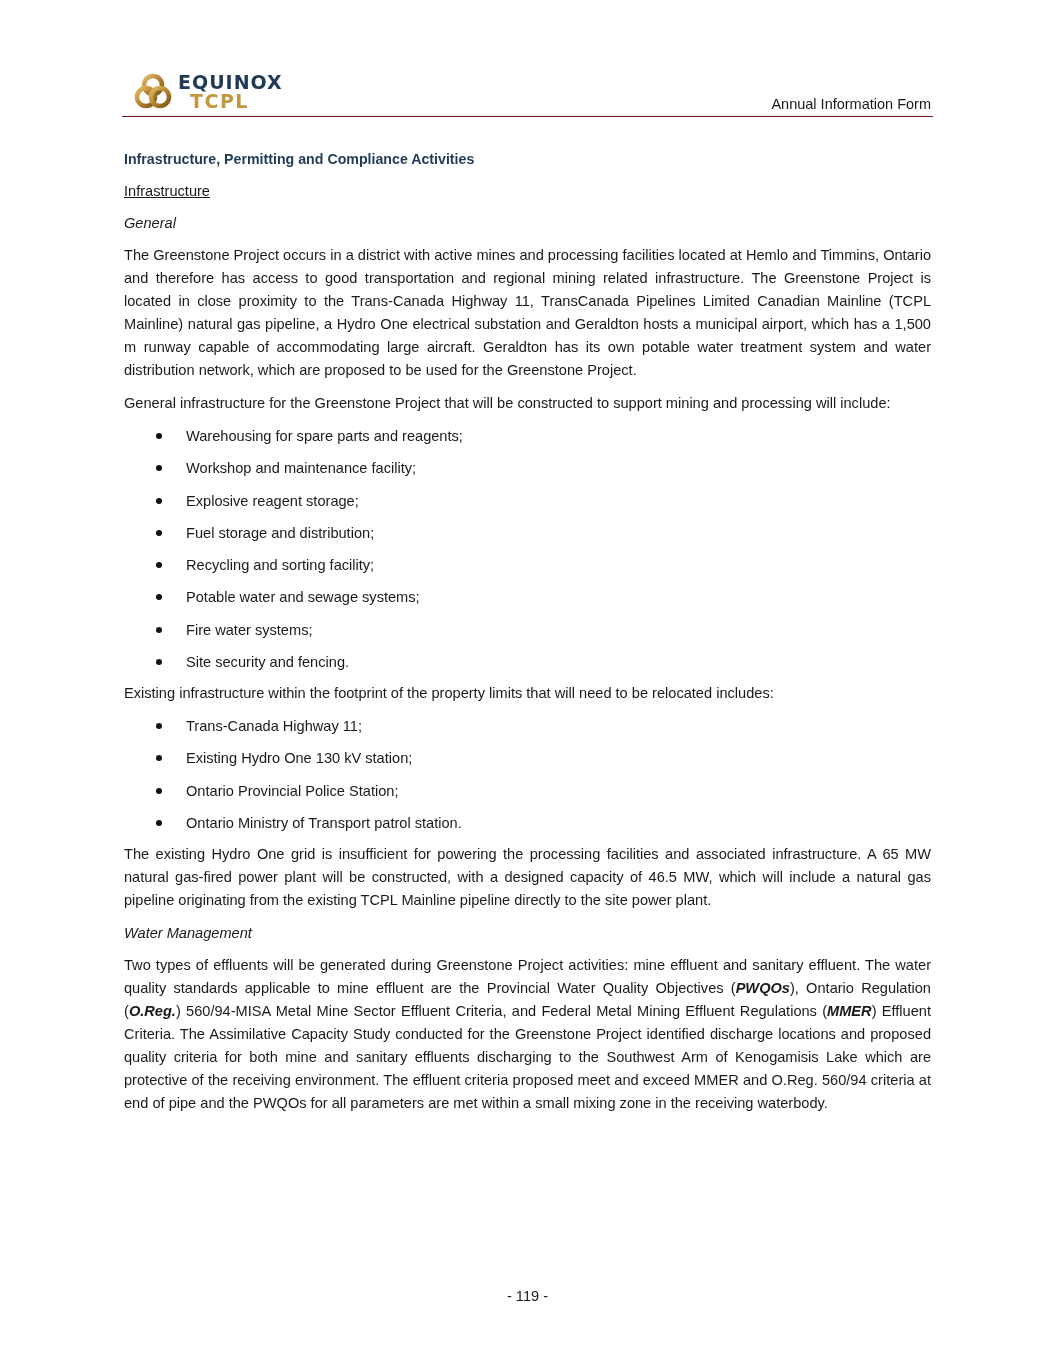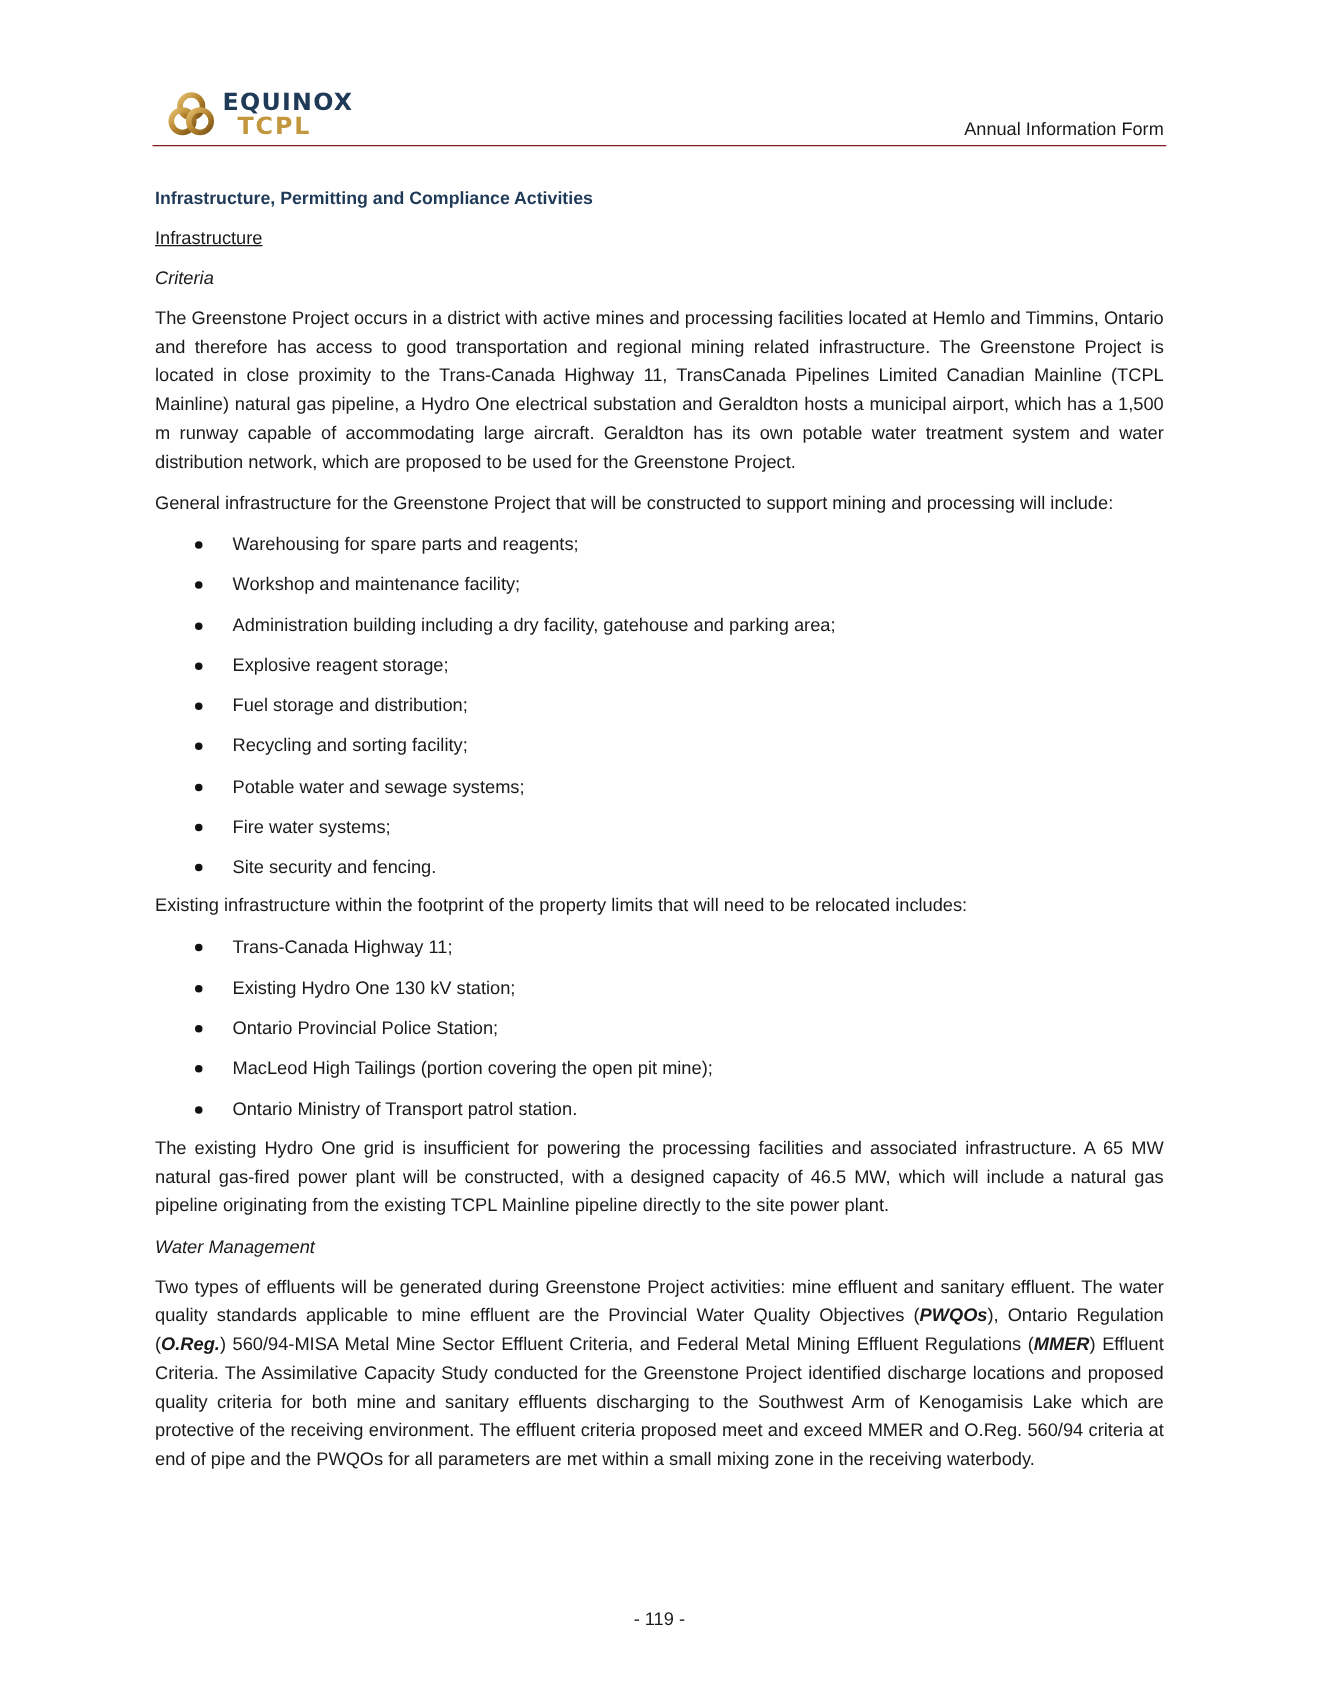--- a/index.html
+++ b/index.html
@@ -74,44 +74,42 @@
       <div class="logo-equinox">EQUINOX</div>
       <div class="logo-gold">TCPL</div>
     </div>
   </div>
   <div class="header-title">Annual Information Form</div>
 </div>
 
 <div class="content">
   <div class="section-heading">Infrastructure, Permitting and Compliance Activities</div>
   <div class="sub-heading-u">Infrastructure</div>
-  <div class="sub-heading-i">Criteria</div>
+  <div class="sub-heading-i">General</div>
 
   <p>The Greenstone Project occurs in a district with active mines and processing facilities located at Hemlo and Timmins, Ontario and therefore has access to good transportation and regional mining related infrastructure. The Greenstone Project is located in close proximity to the Trans-Canada Highway 11, TransCanada Pipelines Limited Canadian Mainline (TCPL Mainline) natural gas pipeline, a Hydro One electrical substation and Geraldton hosts a municipal airport, which has a 1,500 m runway capable of accommodating large aircraft. Geraldton has its own potable water treatment system and water distribution network, which are proposed to be used for the Greenstone Project.</p>
   <p>General infrastructure for the Greenstone Project that will be constructed to support mining and processing will include:</p>
 
   <ul class="bullets">
     <li><span class="bullet"></span><span>Warehousing for spare parts and reagents;</span></li>
     <li><span class="bullet"></span><span>Workshop and maintenance facility;</span></li>
-    <li><span class="bullet"></span><span>Administration building including a dry facility, gatehouse and parking area;</span></li>
     <li><span class="bullet"></span><span>Explosive reagent storage;</span></li>
     <li><span class="bullet"></span><span>Fuel storage and distribution;</span></li>
     <li><span class="bullet"></span><span>Recycling and sorting facility;</span></li>
     <li><span class="bullet"></span><span>Potable water and sewage systems;</span></li>
     <li><span class="bullet"></span><span>Fire water systems;</span></li>
     <li style="height:23px;"><span class="bullet"></span><span>Site security and fencing.</span></li>
   </ul>
 
   <p class="after-list" style="margin-top:8px;">Existing infrastructure within the footprint of the property limits that will need to be relocated includes:</p>
 
   <ul class="bullets" style="margin-top:1px;">
     <li><span class="bullet"></span><span>Trans-Canada Highway 11;</span></li>
     <li><span class="bullet"></span><span>Existing Hydro One 130 kV station;</span></li>
     <li><span class="bullet"></span><span>Ontario Provincial Police Station;</span></li>
-    <li><span class="bullet"></span><span>MacLeod High Tailings (portion covering the open pit mine);</span></li>
     <li style="height:23px;"><span class="bullet"></span><span>Ontario Ministry of Transport patrol station.</span></li>
   </ul>
 
   <p style="margin-top:8px;">The existing Hydro One grid is insufficient for powering the processing facilities and associated infrastructure. A 65 MW natural gas-fired power plant will be constructed, with a designed capacity of 46.5 MW, which will include a natural gas pipeline originating from the existing TCPL Mainline pipeline directly to the site power plant.</p>
 
   <div class="sub-heading-i">Water Management</div>
 
   <p><span>Two types of effluents will be generated during Greenstone Project activities: mine effluent and sanitary effluent. The water quality standards applicable to mine effluent are the Provincial Water Quality Objectives (</span><span class="bi">PWQOs</span><span>), Ontario Regulation (</span><span class="bi">O.Reg.</span><span>) 560/94-MISA Metal Mine Sector Effluent Criteria, and Federal Metal Mining Effluent Regulations (</span><span class="bi">MMER</span><span>) Effluent Criteria. The Assimilative Capacity Study conducted for the Greenstone Project identified discharge locations and proposed quality criteria for both mine and sanitary effluents discharging to the Southwest Arm of Kenogamisis Lake which are protective of the receiving environment. The effluent criteria proposed meet and exceed MMER and O.Reg. 560/94 criteria at end of pipe and the PWQOs for all parameters are met within a small mixing zone in the receiving waterbody.</span></p>
 </div>
 

